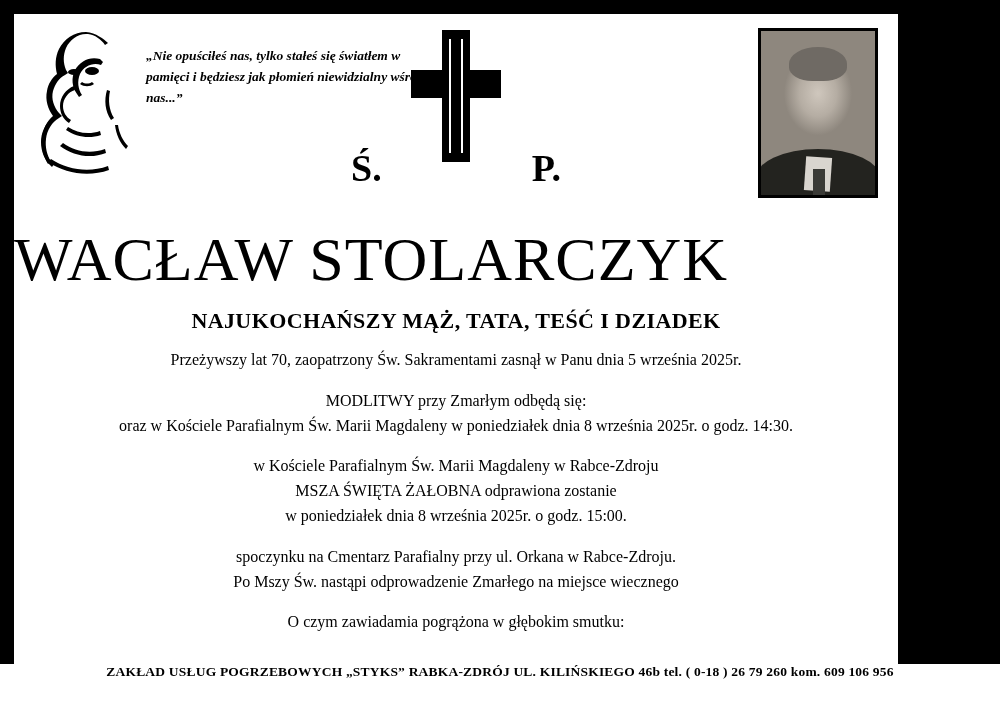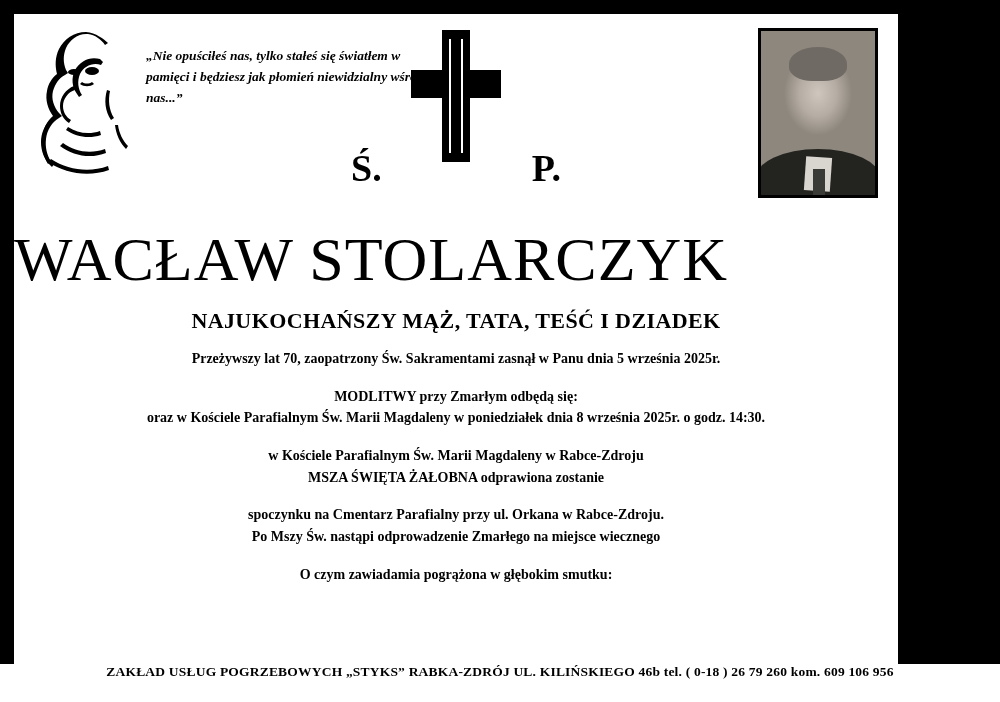--- a/index.html
+++ b/index.html
@@ -192,22 +192,22 @@
   }
   .subtitle {
     text-align: center;
     font-weight: bold;
     font-size: 22px;
     letter-spacing: 0.4px;
     margin-top: 18px;
   }
   .body-block {
     text-align: center;
-    font-weight: bold;
-    font-size: 14px;
+    font-weight: normal;
+    font-size: 16px;
     line-height: 1.55;
     margin-top: 16px;
   }
   .body-block.tight {
     margin-top: 14px;
   }
   .body-block p {
     margin: 0;
   }
 </style>
@@ -270,20 +270,21 @@
     </div>
 
     <div class="body-block">
       <p>MODLITWY przy Zmarłym odbędą się:</p>
       <p>oraz w Kościele Parafialnym Św. Marii Magdaleny w poniedziałek dnia 8 września 2025r. o godz. 14:30.</p>
     </div>
 
     <div class="body-block">
       <p>w Kościele Parafialnym Św. Marii Magdaleny w Rabce-Zdroju</p>
       <p>MSZA ŚWIĘTA ŻAŁOBNA odprawiona zostanie</p>
+      <p>w poniedziałek dnia 8 września 2025r. o godz. 15:00.</p>
     </div>
 
     <div class="body-block">
       <p>spoczynku na Cmentarz Parafialny przy ul. Orkana w Rabce-Zdroju.</p>
       <p>Po Mszy Św. nastąpi odprowadzenie Zmarłego na miejsce wiecznego</p>
     </div>
 
     <div class="body-block">
       <p>O czym zawiadamia pogrążona w głębokim smutku:</p>
 

